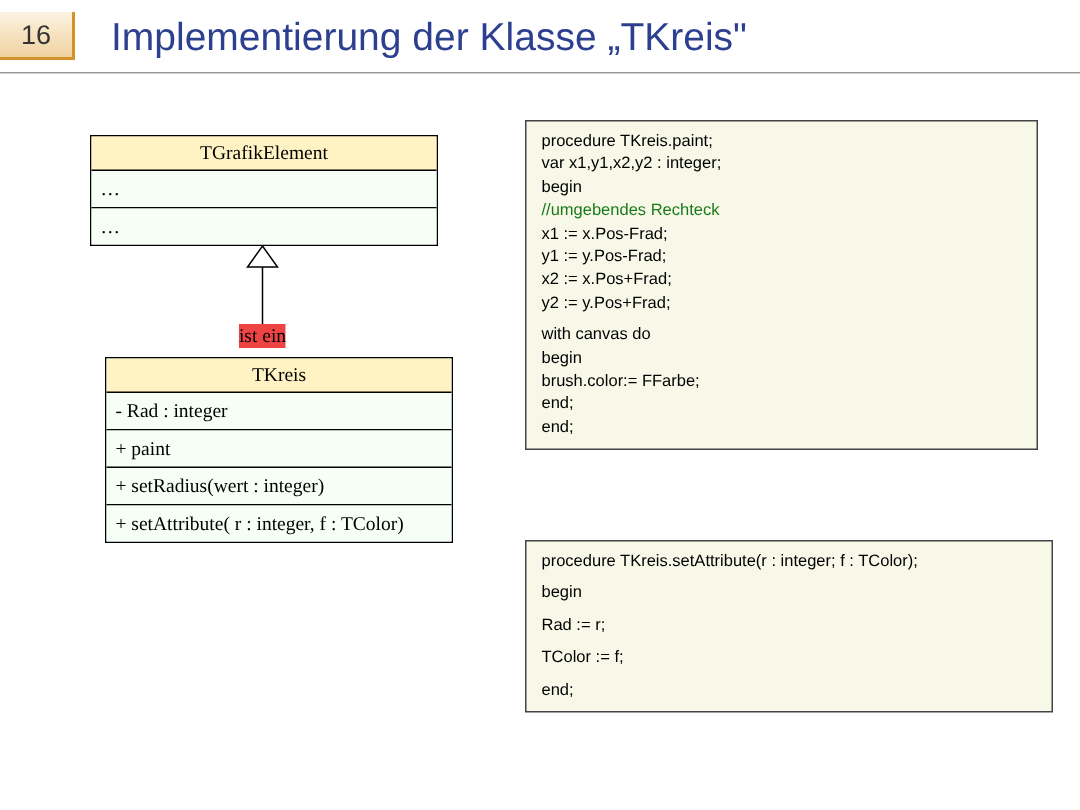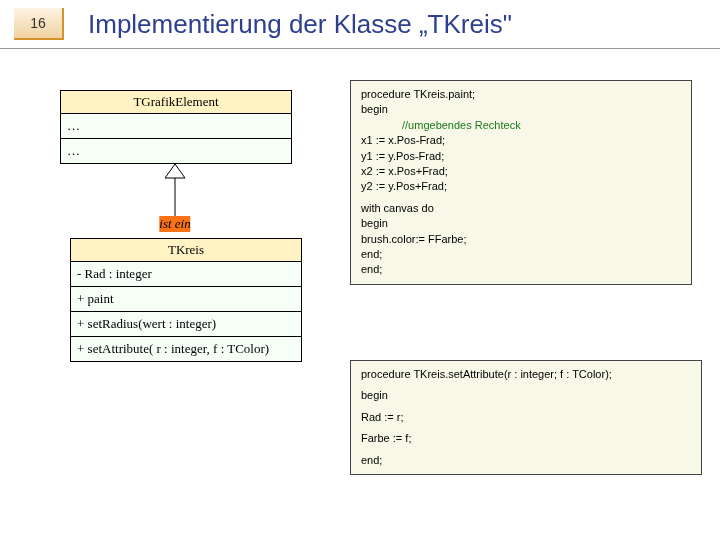--- a/index.html
+++ b/index.html
@@ -20,23 +20,22 @@
   }
   .slide-num-box {
     width: 48px;
     height: 30px;
     border-right: 2px solid #d4932a;
     border-bottom: 2px solid #d4932a;
     background: linear-gradient(to bottom, #fdf3e2, #f0d2a0);
     display: flex;
     align-items: center;
     justify-content: center;
-    font-size: 14px;
+    font-size: 18px;
     color: #333;
-    margin-left: 14px;
   }
   .title {
     font-family: "Comic Sans MS", cursive, sans-serif;
     font-size: 26px;
     color: #2d3f8f;
     margin-left: 24px;
     white-space: nowrap;
   }
   .content {
     position: absolute;
@@ -77,38 +76,37 @@
     width: 230px;
     text-align: center;
   }
   .inherit-line svg { position:absolute; left:50%; transform:translateX(-50%); top:0; }
   .ist-ein {
     position: absolute;
     left: 50%;
     transform: translateX(-50%);
     top: 52px;
     font-family: "Times New Roman", serif;
-    font-style: italic;
     font-size: 13px;
-    background:#f97316;
+    background:#ef4444;
   }
   .code-box {
     position: absolute;
     border: 1px solid #444;
     background: #f8f8e8;
     font-family: "Comic Sans MS", cursive, sans-serif;
     font-size: 11px;
     line-height: 1.4;
     padding: 6px 10px;
     color: #000;
   }
   .code1 { left: 350px; top: 0; width: 320px; }
   .code2 { left: 350px; top: 280px; width: 330px; }
   .kw { font-weight: normal; }
-  .cm { color: #1a7a1a; margin-left: 41px; }
+  .cm { color: #1a7a1a; }
 </style>
 </head>
 <body>
 
 <div class="header">
   <div class="slide-num-box">16</div>
   <div class="title">Implementierung der Klasse „TKreis"</div>
 </div>
 
 <div class="content">
@@ -132,20 +130,21 @@
       <div class="uml-head">TKreis</div>
       <div class="uml-row">- Rad : integer</div>
       <div class="uml-row">+ paint</div>
       <div class="uml-row">+ setRadius(wert : integer)</div>
       <div class="uml-row">+ setAttribute( r : integer, f : TColor)</div>
     </div>
   </div>
 
   <div class="code-box code1">
     <div><span class="kw">procedure</span><span> TKreis.paint;</span></div>
+    <div><span class="kw">var</span><span>  x1,y1,x2,y2 : integer;</span></div>
     <div><span class="kw">begin</span></div>
     <div><span class="cm">  //umgebendes Rechteck</span></div>
     <div>  x1 := x.Pos-Frad;</div>
     <div>  y1 := y.Pos-Frad;</div>
     <div>  x2 := x.Pos+Frad;</div>
     <div>  y2 := y.Pos+Frad;</div>
     <div style="height:6px"></div>
     <div><span class="kw">  with</span><span> canvas </span><span class="kw">do</span></div>
     <div><span class="kw">   begin</span></div>
     <div>    brush.color:= FFarbe;</div>
@@ -153,18 +152,18 @@
     <div><span class="kw">end</span><span>;</span></div>
   </div>
 
   <div class="code-box code2">
     <div><span class="kw">procedure</span><span> TKreis.setAttribute(r : integer; f : TColor);</span></div>
     <div style="height:6px"></div>
     <div><span class="kw">begin</span></div>
     <div style="height:6px"></div>
     <div>  Rad := r;</div>
     <div style="height:6px"></div>
-    <div>  Farbe := f;</div>
+    <div>  TColor := f;</div>
     <div style="height:6px"></div>
     <div><span class="kw">end</span><span>;</span></div>
   </div>
 
 </div>
 
 </body></html>

